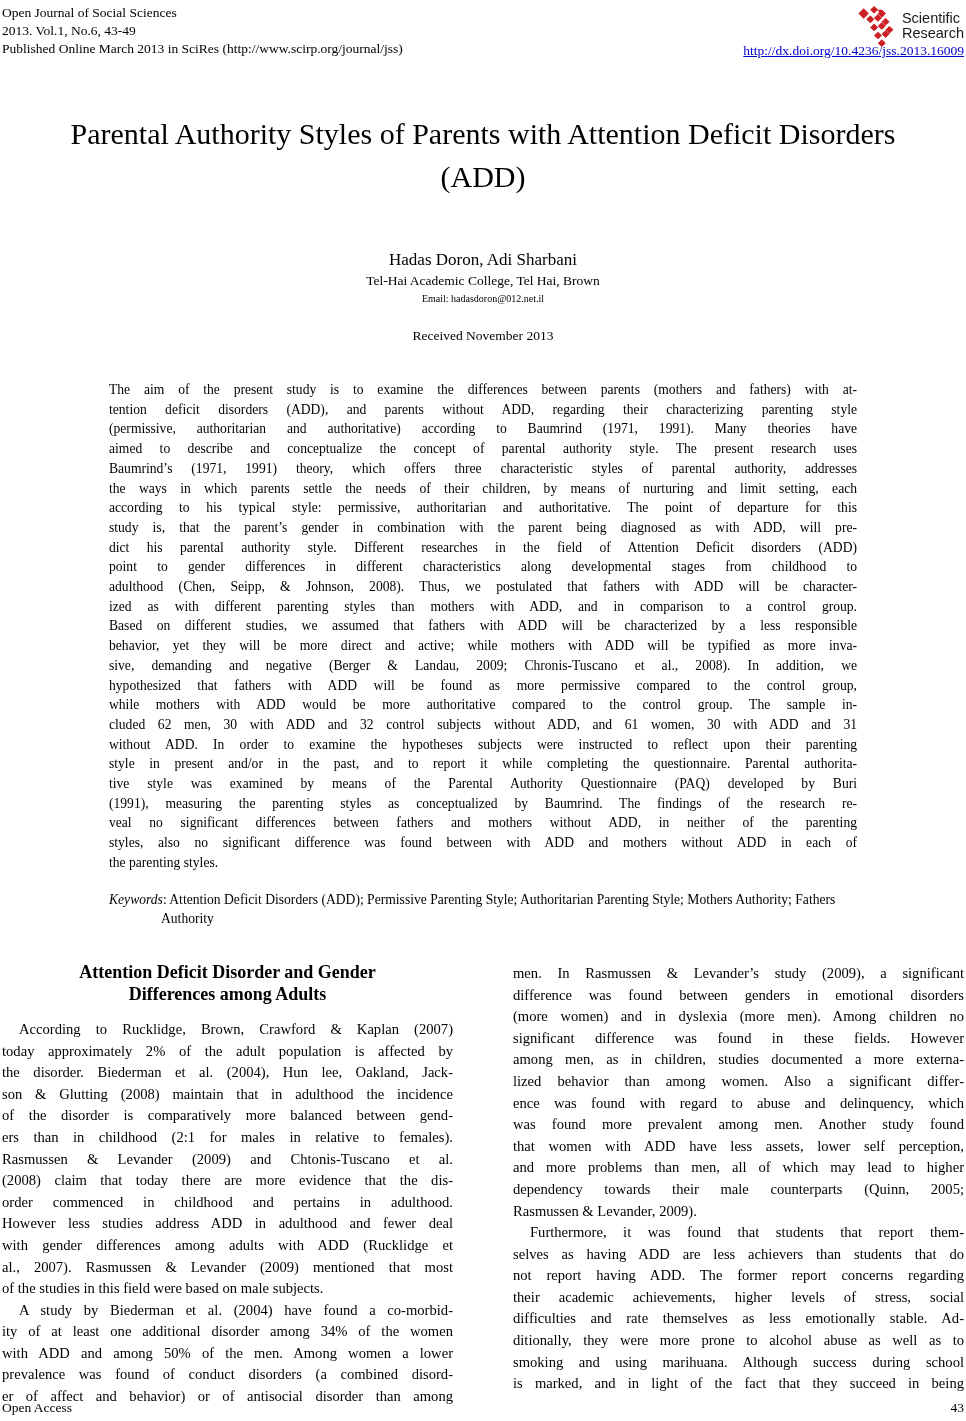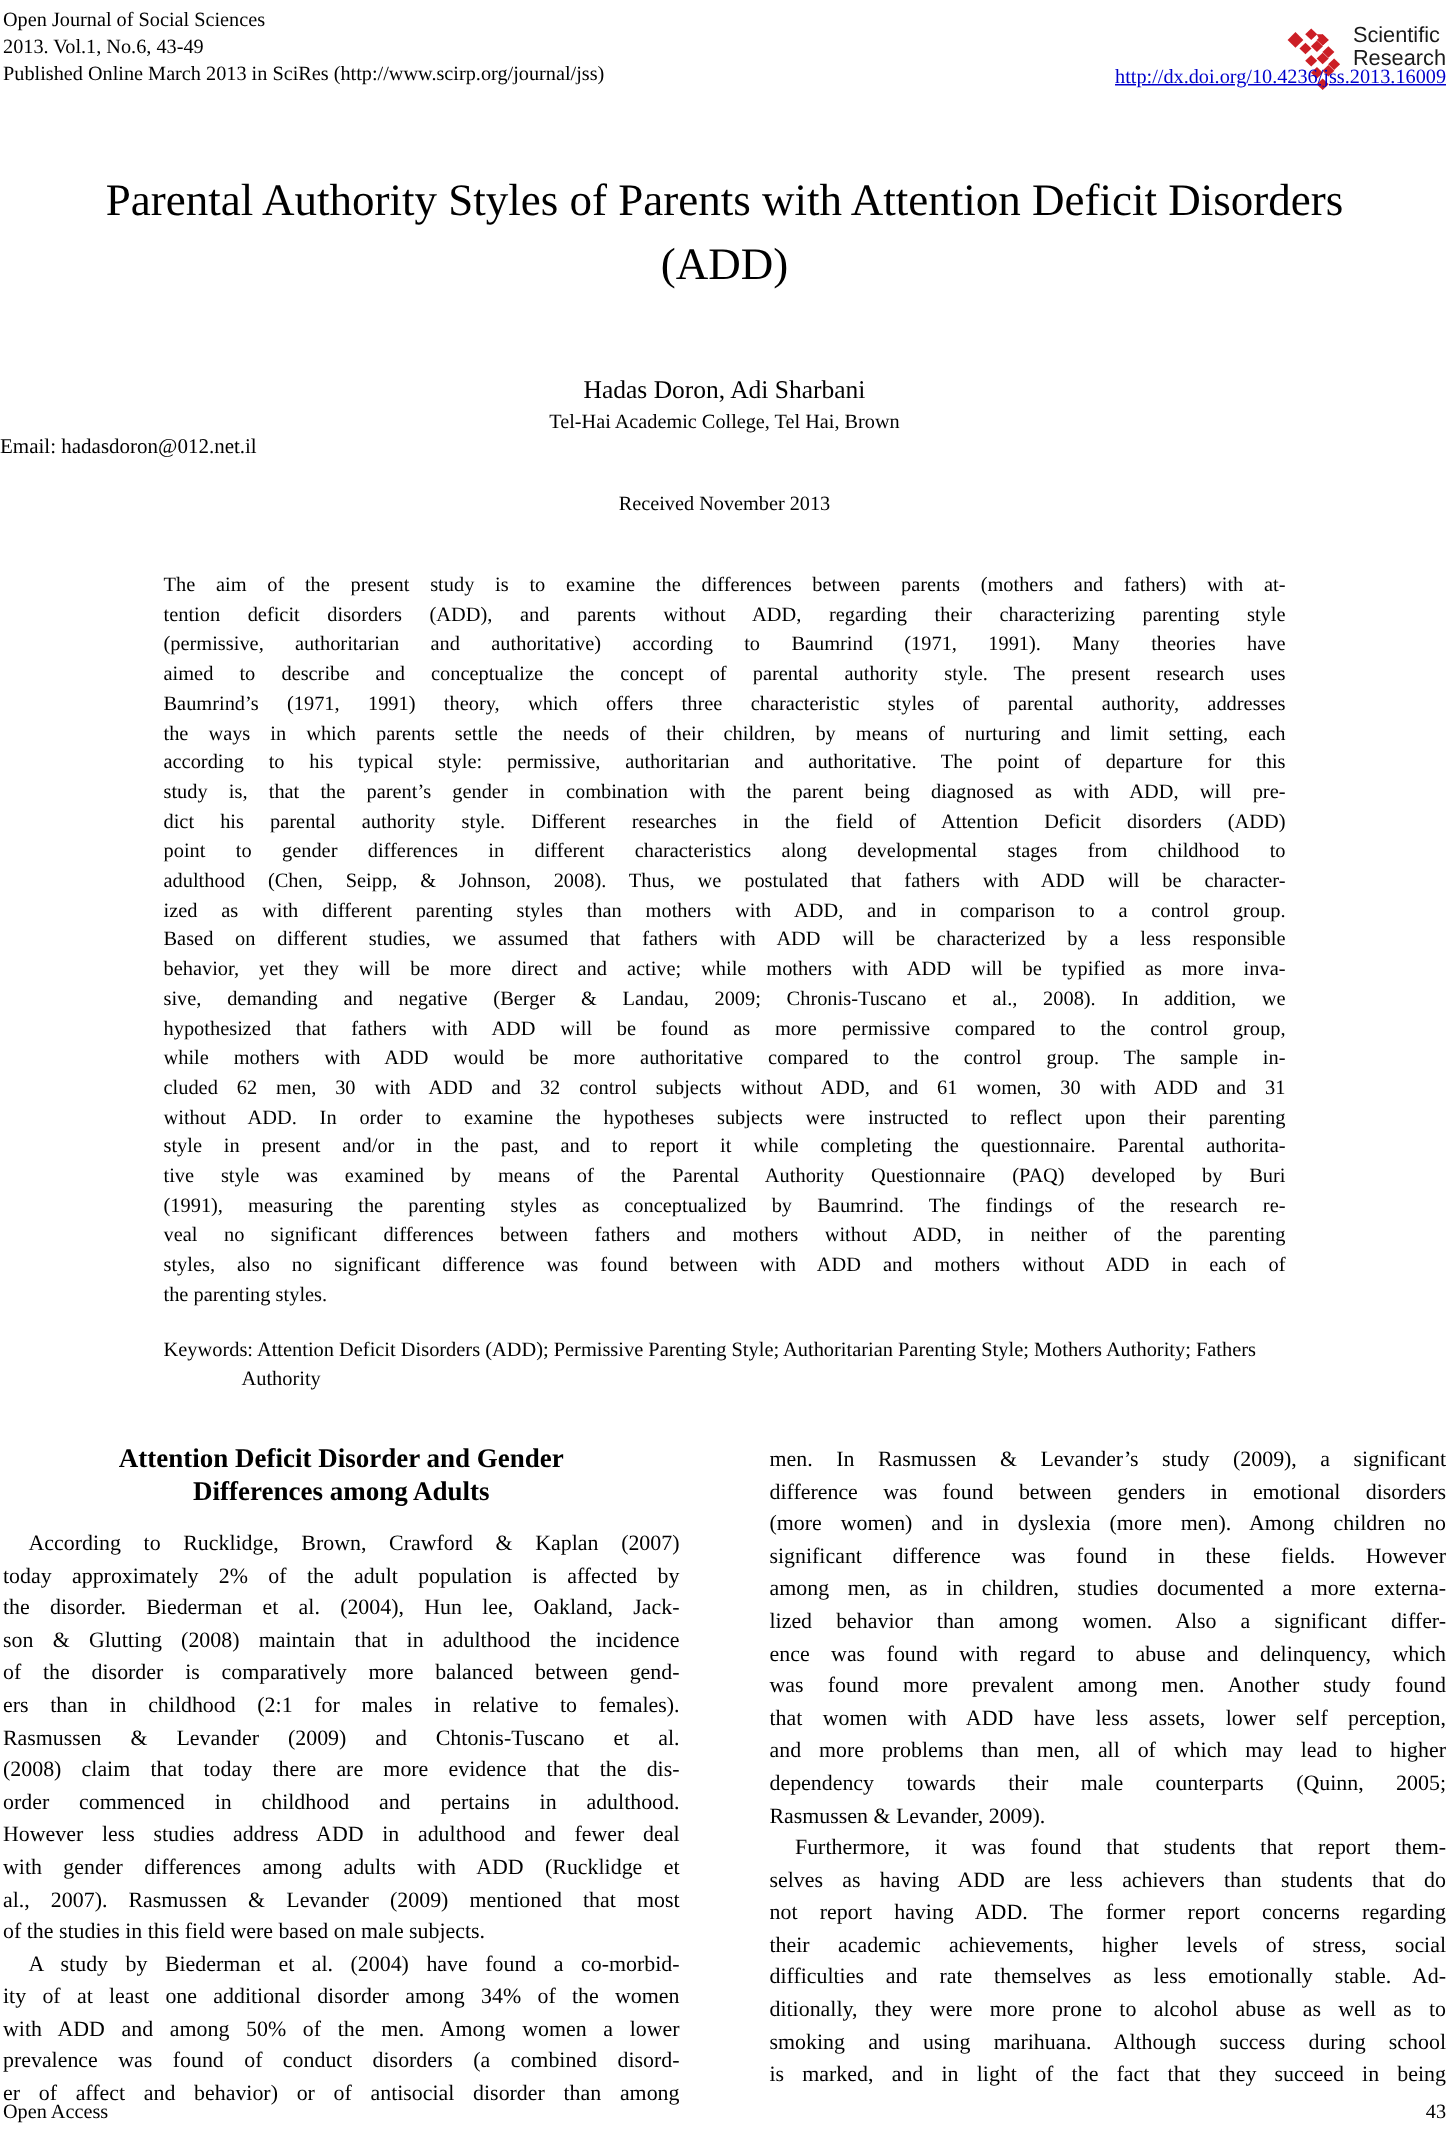--- a/index.html
+++ b/index.html
@@ -10,49 +10,49 @@
     margin: 0 auto;
     background: var(--background, #fff);
     color: var(--text-color, #000);
     font-family: "Liberation Serif", serif;
     overflow: hidden;
   }
   
   .header { position: relative; height: 58px; margin: 4px 2px 0 2px; }
   .header-left { font-size: 13.5px; line-height: 18.2px; }
   .header-right { position: absolute; top: 0; right: 0; text-align: right; }
-  .logo-row { position: absolute; top: 13px; right: 0; display: flex; }
+  .logo-row { position: absolute; top: 0; right: 0; display: flex; align-items: center; }
   .logo-mark { width: 42px; height: 44px; margin-right: 4px; }
   .logo-mark polygon { fill: var(--logo-red, #cc1f26); }
   .logo-text {
     font-family: "Liberation Sans", sans-serif;
     font-size: 14.5px; line-height: 15px; text-align: left; color: #1a1a1a;
   }
   .doi-link {
     position: absolute; top: 39px; right: 0;
     font-size: 13.5px; color: var(--link-color, #0000cc);
     text-decoration: underline; white-space: nowrap;
   }
   
   .title {
     margin: 50px auto 0; width: 910px;
     font-size: 30px; line-height: 43px; text-align: center;
   }
   .authors { margin-top: 52px; font-size: 17px; line-height: 20px; text-align: center; }
   .affiliation { margin-top: 3px; font-size: 13.5px; line-height: 16px; text-align: center; }
-  .email { margin-top: 2px; font-size: 14px; line-height: 16px; }
+  .email { margin-top: 2px; font-size: 10px; line-height: 16px; text-align: center; }
   .received { margin-top: 21px; font-size: 13.5px; line-height: 16px; text-align: center; }
   
   .abstract { margin: 36px auto 0; width: 748px; font-size: 13.6px; line-height: 19.7px; }
   .keywords {
     margin: 17px auto 0; width: 748px; box-sizing: border-box;
     font-size: 13.6px; line-height: 19.7px;
     padding-left: 52px; text-indent: -52px;
   }
-  .kw-label { }
+  .kw-label { font-style: italic; }
   
   .columns { display: flex; gap: 60px; margin: 32px 2px 0 2px; }
   .col { width: 460px; font-size: 14.6px; line-height: 21.6px; }
   .col-heading { font-size: 18px; font-weight: bold; line-height: 22px; text-align: center; }
   .col-body { margin-top: 14px; }
   .col-right { padding-top: 2px; }
   
   .jline { text-align: justify; text-align-last: justify; }
   .jline.unjust { text-align-last: left; }
   .jline.indent { text-indent: 17px; }

